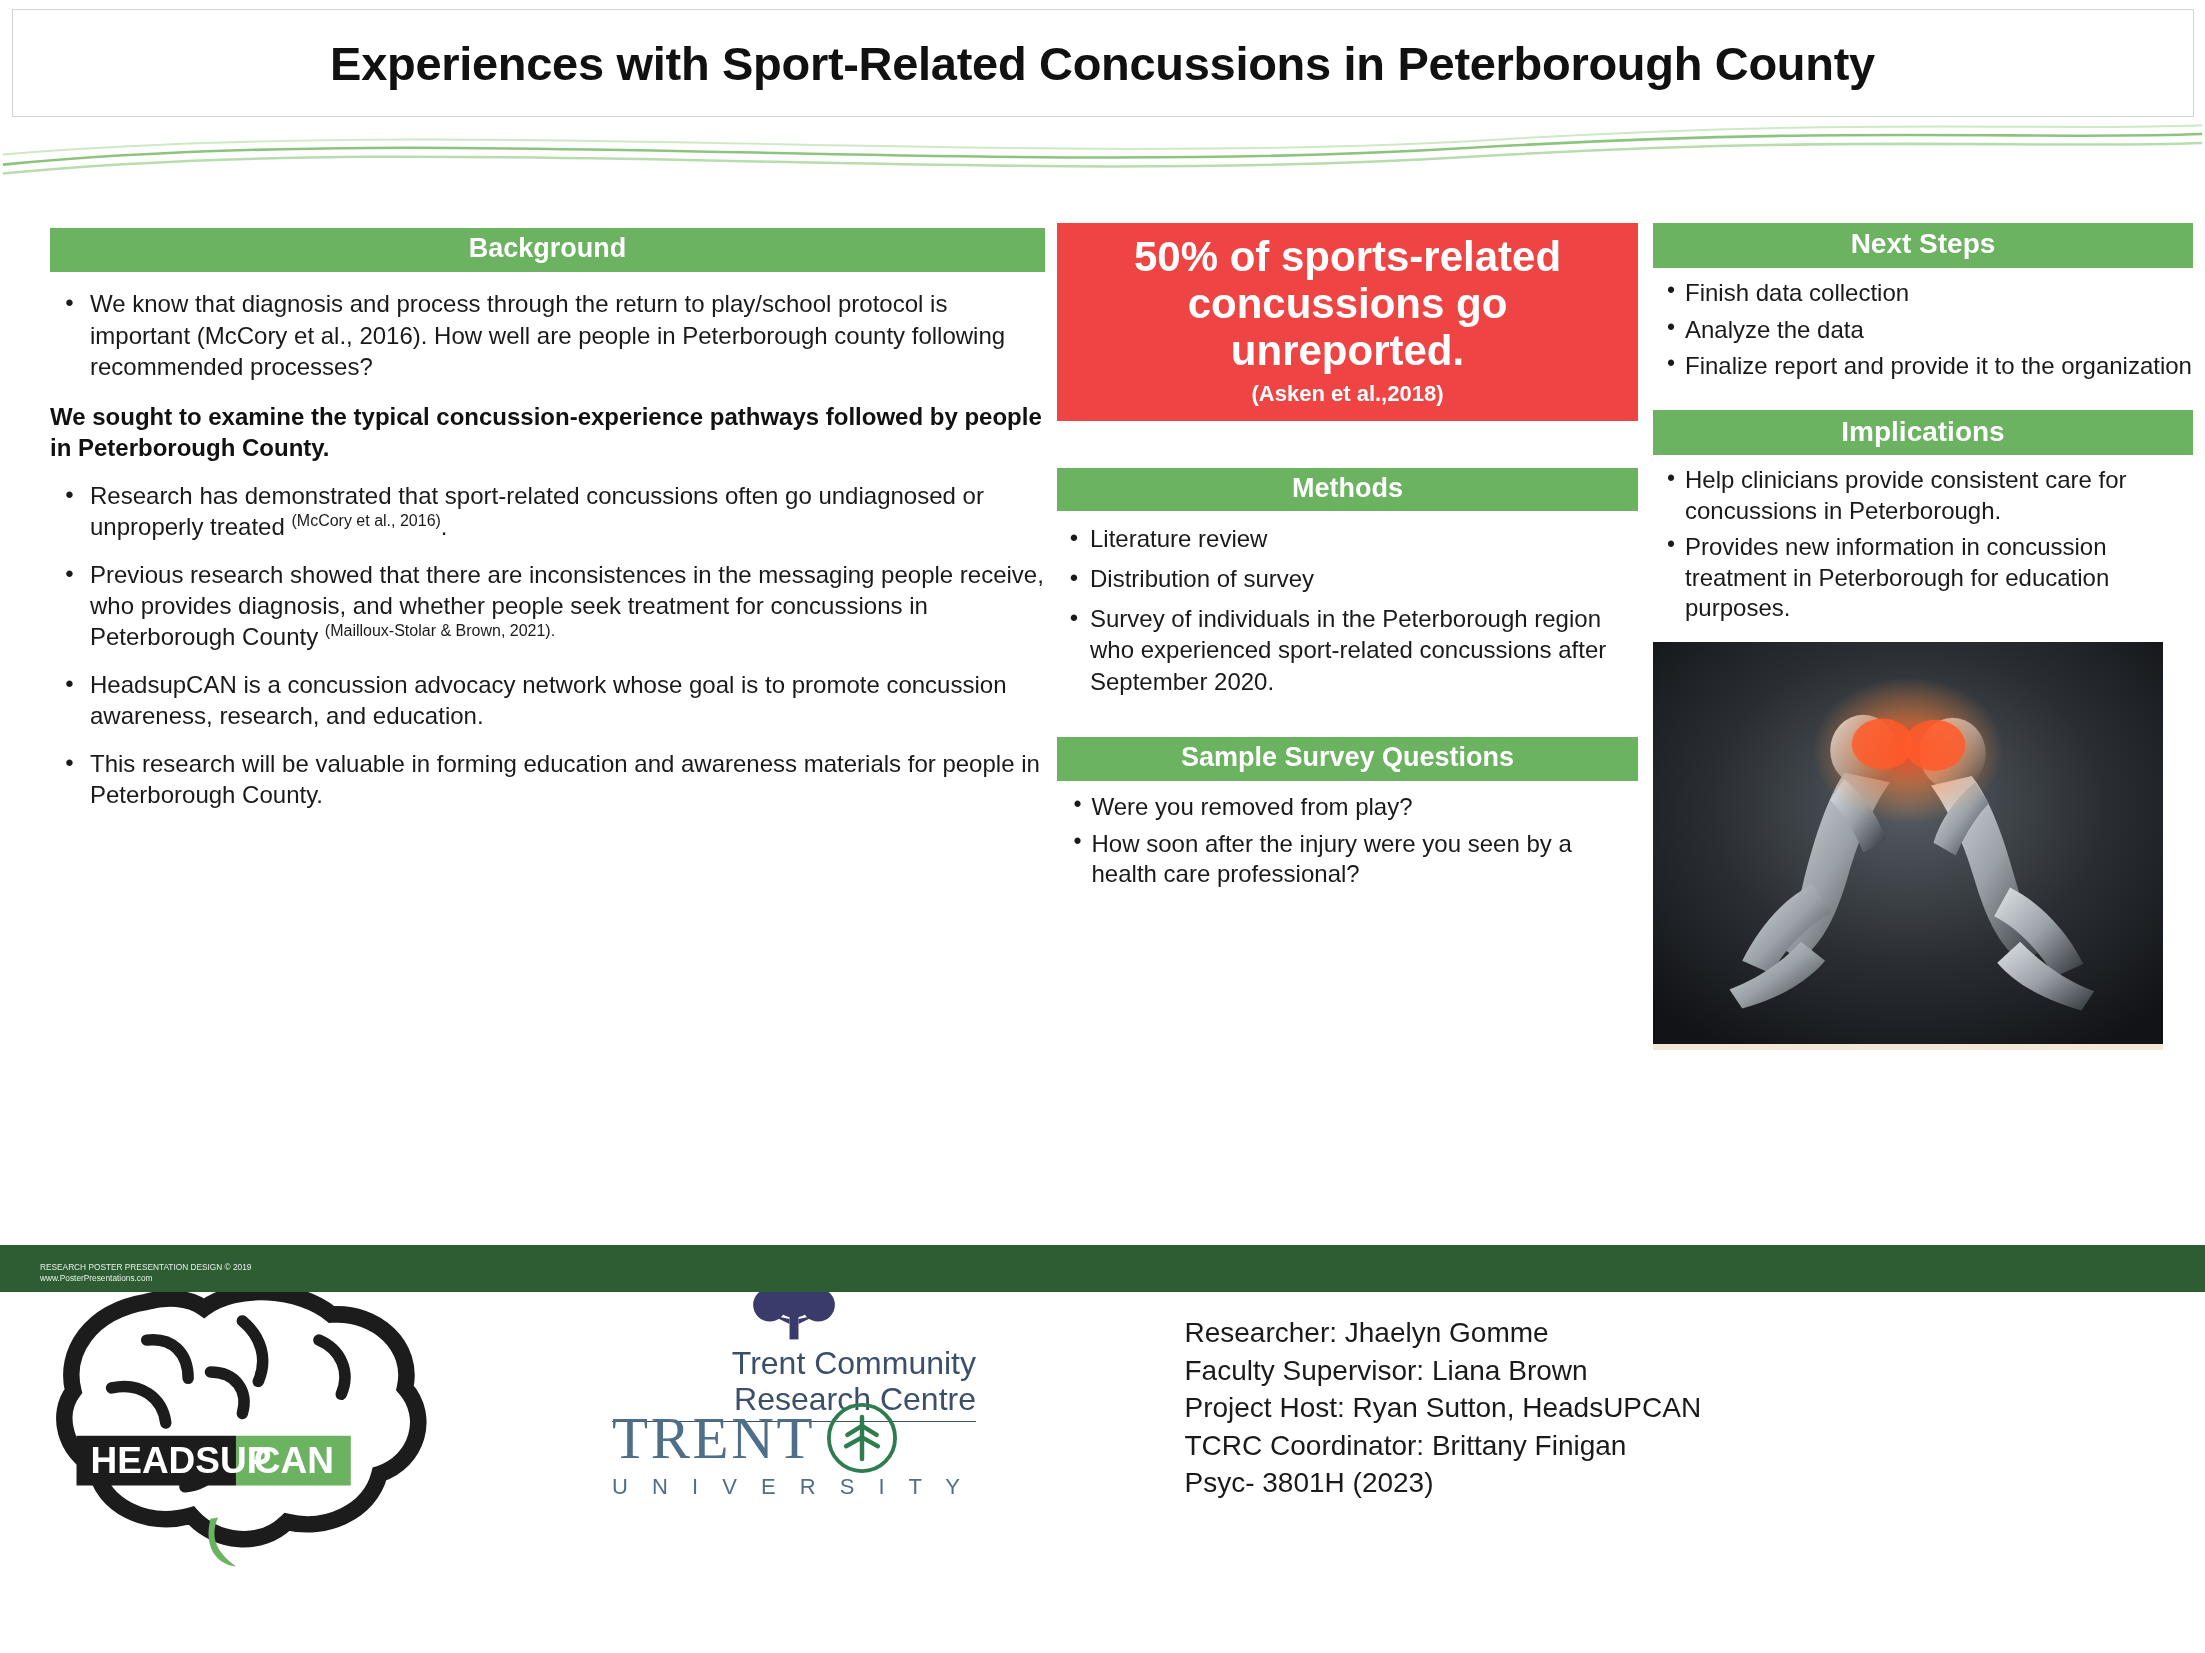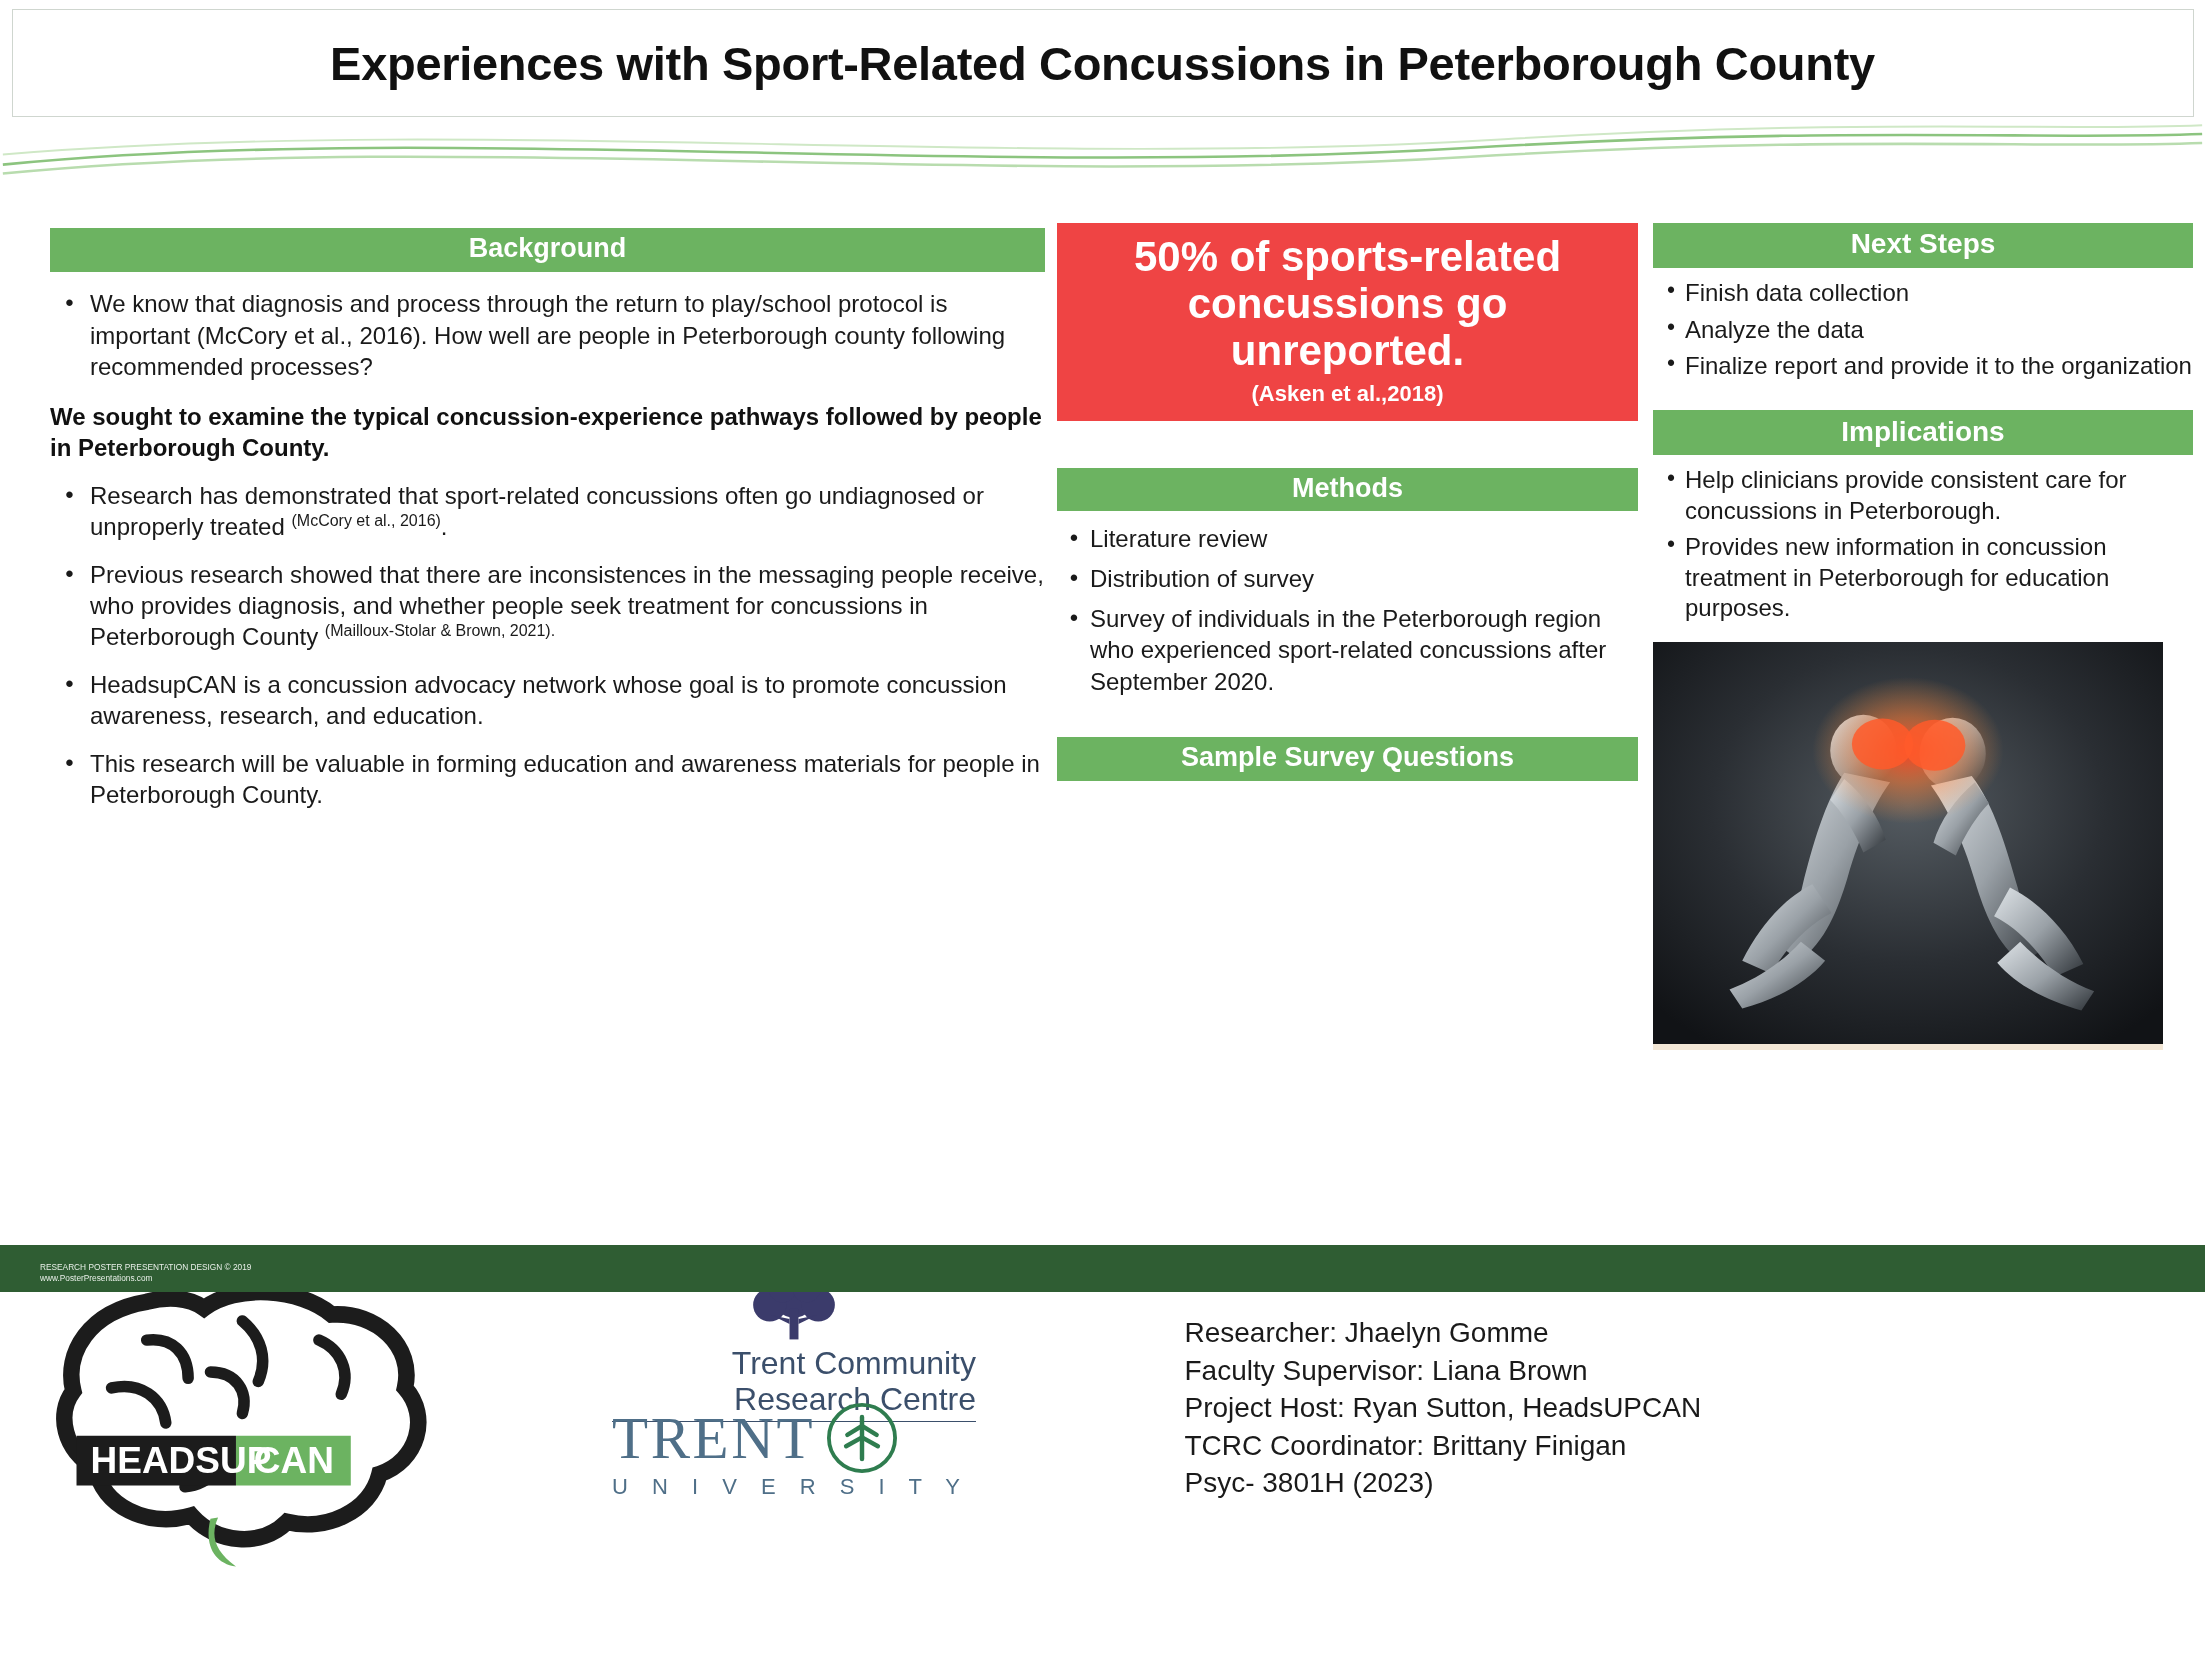--- a/index.html
+++ b/index.html
@@ -246,20 +246,24 @@
     <div class="bar mid-bar">Methods</div>
     <ul class="bullets tight methods-list" style="margin-top:11.5px">
       <li>Literature review</li>
       <li>Distribution of survey</li>
       <li>Survey of individuals in the Peterborough region who experienced sport-related concussions after September 2020.</li>
     </ul>
 
     <div style="height:40px"></div>
 
     <div class="bar mid-bar">Sample Survey Questions</div>
+    <ul class="dotlist" style="margin-top:11.5px; padding-left:11.5px;">
+      <li>Were you removed from play?</li>
+      <li>How soon after the injury were you seen by a health care professional?</li>
+    </ul>
   </div>
 
   <div class="col-right">
 
     <div class="bar right-bar">Next Steps</div>
     <ul class="dotlist" style="margin-top:10.2px; padding-left:9px;">
       <li>Finish data collection</li>
       <li>Analyze the data</li>
       <li>Finalize report and provide it to the organization</li>
     </ul>

